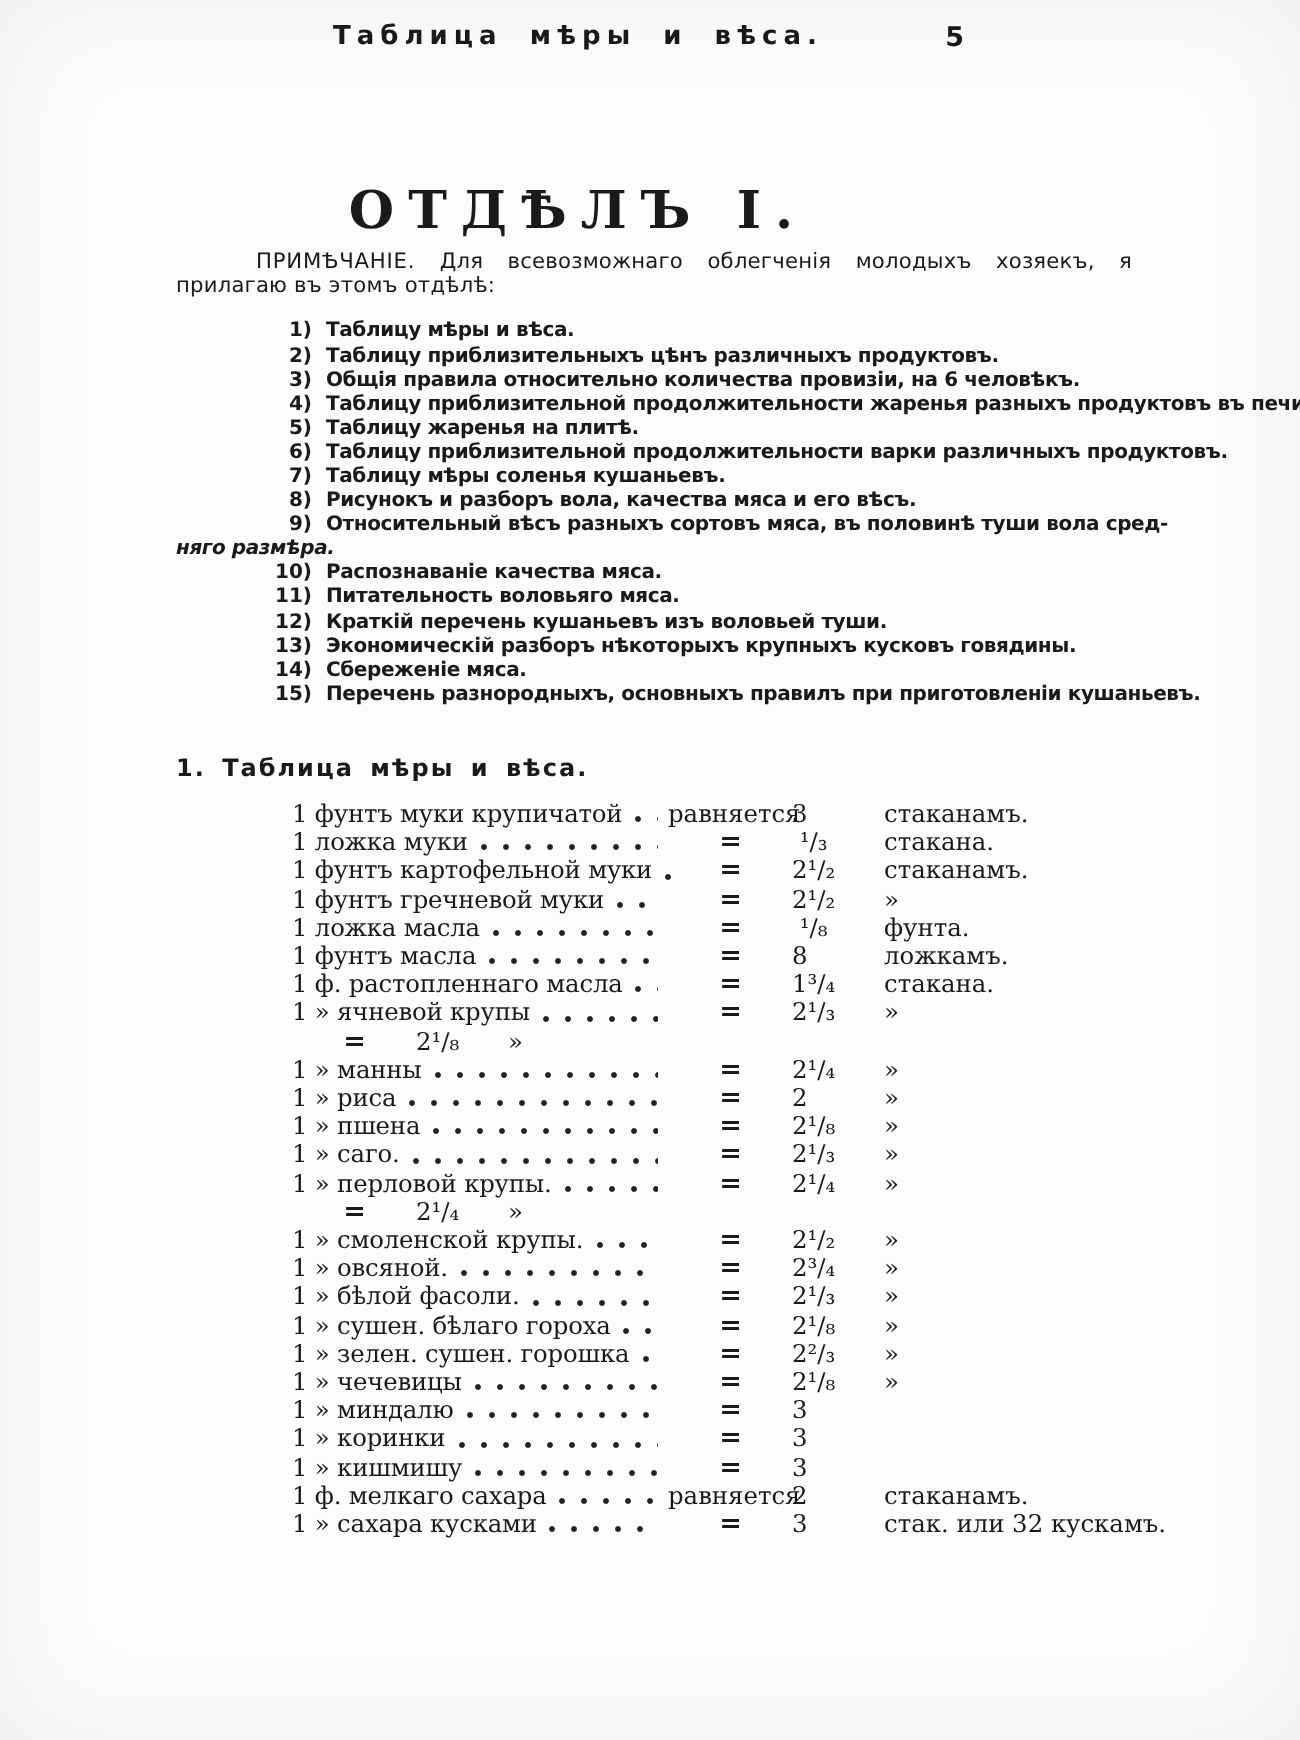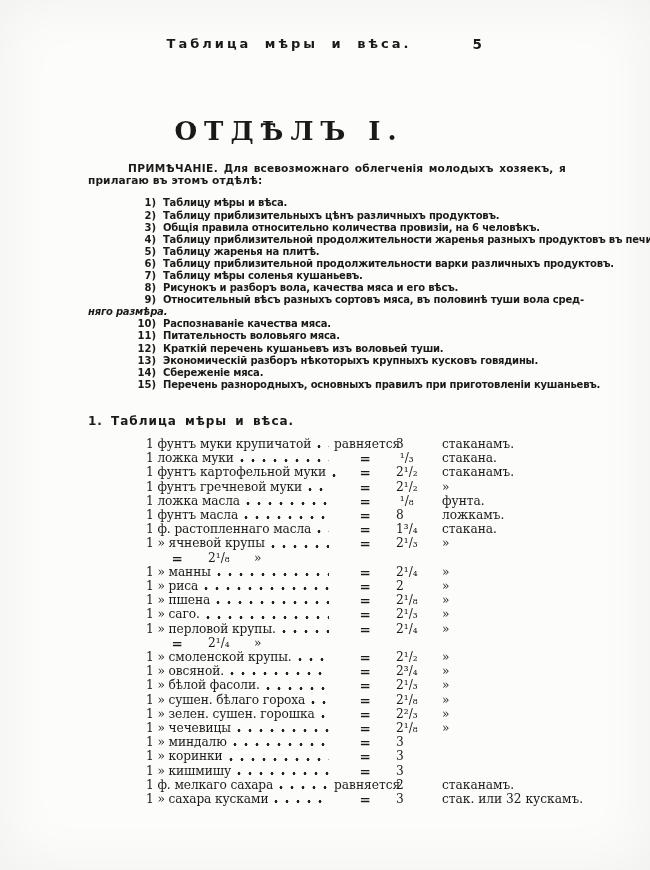--- a/index.html
+++ b/index.html
@@ -4,21 +4,21 @@
 <style>
   html, body { margin: 0; padding: 0; }
   body {
     width: 650px; height: 870px;
     background: #fcfcfa;
     color: #1a1a1a;
     font-family: "DejaVu Sans", sans-serif;
     overflow: hidden;
     box-shadow: inset 0 0 60px rgba(0,0,0,0.05);
   }
-  .content { box-sizing: border-box; width: 578px; padding: 36px 88px 0 88px; }
+  .content { box-sizing: border-box; width: 578px; padding: 11px 88px 0 88px; }
 
   
   .running-head {
     position: relative; text-align: center;
     font-weight: 700; font-size: 13px; line-height: 16px;
     letter-spacing: 3px; word-spacing: 6px;
   }
   .page-number {
     position: absolute; right: 8px; top: 0;
     letter-spacing: 0; font-size: 13.5px;
@@ -27,23 +27,23 @@
   
   .section-title {
     margin-top: 64px; text-align: center;
     font-family: "DejaVu Serif", serif;
     font-weight: 700; font-size: 26px; line-height: 30px;
     letter-spacing: 7px;
   }
 
   
   .note {
-    margin-top: 16px;
+    margin-top: 4px;
     width: 478px;
-    font-weight: 700; font-size: 10.6px; line-height: 12.4px;
+    font-weight: 400; font-size: 10.6px; line-height: 12.4px;
     letter-spacing: 0.1px;
     text-align: justify; text-indent: 40px;
   }
   .note-label { letter-spacing: 0.4px; }
 
   
   .note-list { margin-top: 8px; margin-left: 44px; }
   .li-row { display: flex; line-height: 12.1px; white-space: nowrap; }
   .li-num {
     width: 24px; flex: 0 0 24px; text-align: right; margin-right: 7px;

